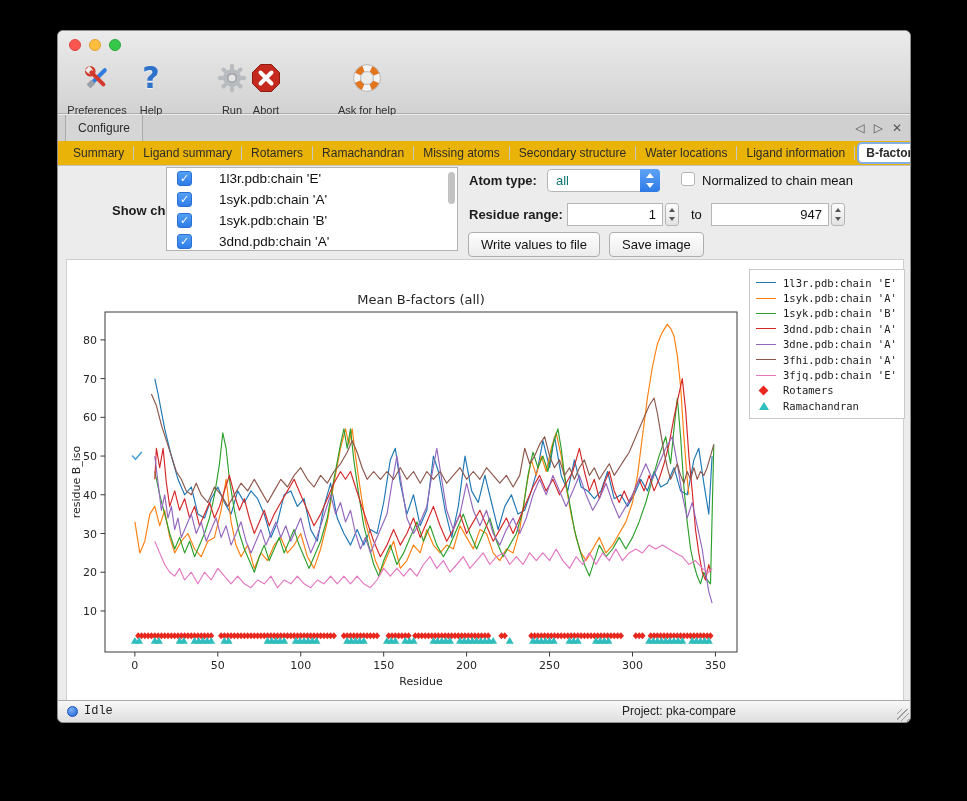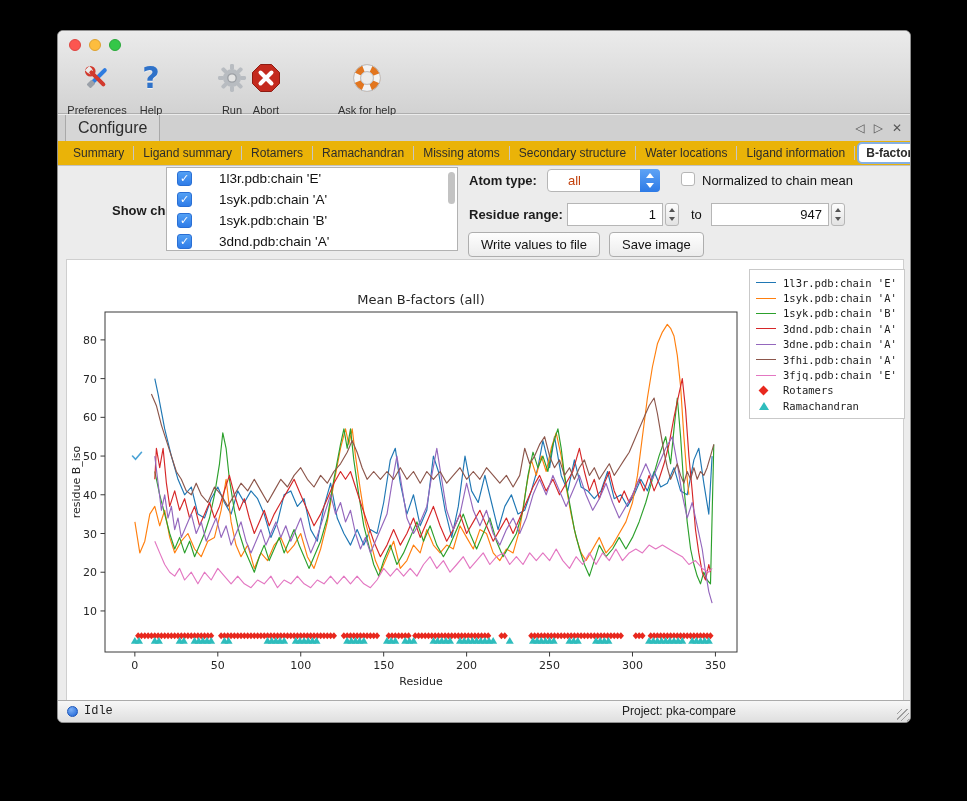--- a/index.html
+++ b/index.html
@@ -20,21 +20,21 @@
   .win-title{position:absolute;left:0;right:0;top:7px;text-align:center;font-size:13px;color:#3b3b3b;}
   .toolbar{position:absolute;left:0;top:28px;right:0;height:54px;}
   .tool{position:absolute;top:2px;text-align:center;color:#2f2f2f;font-size:11px;cursor:default;}
   .tool .ticon{height:33px;display:flex;align-items:center;justify-content:center;}
   .tool .tlabel{margin-top:10px;white-space:nowrap;}
   .qmark{font-family:"DejaVu Sans",sans-serif;font-size:30px;font-weight:bold;color:#2f72c9;line-height:30px;
          text-shadow:0 1px 1px rgba(255,255,255,.7);}
   
   .doctabs{position:absolute;left:0;top:84px;right:0;height:26px;background:#d0d0d0;
            border-bottom:1px solid #a9a9a9;display:flex;align-items:stretch;}
-  .doctab{padding:0 12px;font-size:16px;color:#2c2c2c;display:flex;align-items:center;
+  .doctab{padding:0 12px;font-size:12px;color:#2c2c2c;display:flex;align-items:center;
           border-right:1px solid #a9a9a9;background:#d6d6d6;}
   .doctab:first-child{border-left:1px solid #a9a9a9;margin-left:7px;}
   .doctab.active{background:#ededed;font-weight:bold;}
   .doctab-ctrl{position:absolute;right:8px;top:0;height:26px;display:flex;align-items:center;gap:9px;
                color:#555;font-size:12px;font-family:"DejaVu Sans",sans-serif;}
   
   .subtabs{position:absolute;left:0;top:110px;right:0;height:24px;background:#eab308;
            border-bottom:1px solid #c2c2c2;display:flex;align-items:center;font-size:12px;color:#2c2c2c;}
   .subtab{padding:0 9px;border-right:1px solid #c6c6c6;line-height:14px;white-space:nowrap;}
   .subtab:first-child{margin-left:6px;}
@@ -46,22 +46,22 @@
   .chainlist{position:absolute;left:108px;top:1px;width:292px;height:84px;background:#fff;
              border:1px solid #b2b2b2;box-sizing:border-box;overflow:hidden;}
   .chainrow{display:flex;align-items:center;height:21px;padding-left:10px;font-size:13.5px;color:#111;}
   .cbx{width:15px;height:15px;border-radius:3px;background:linear-gradient(#53a0f4,#2f7ce8);
        border:1px solid #2a6fd4;box-sizing:border-box;color:#fff;font-size:11px;line-height:13px;
        text-align:center;margin-right:27px;flex:0 0 auto;}
   .scrollthumb{position:absolute;right:2px;top:4px;width:7px;height:32px;background:#c3c3c3;border-radius:4px;}
   .cbx-empty{width:14px;height:14px;background:#fff;border:1px solid #b6b6b6;border-radius:3px;
              box-sizing:border-box;display:inline-block;vertical-align:-3px;}
   .dropdown{position:absolute;left:489px;top:3px;width:113px;height:23px;background:#fff;
-            border:1px solid #b6b6b6;border-radius:4px;box-sizing:border-box;font-size:13px;color:#c2410c;
-            line-height:21px;padding-left:20px;}
+            border:1px solid #b6b6b6;border-radius:4px;box-sizing:border-box;font-size:13px;color:#0f766e;
+            line-height:21px;padding-left:8px;}
   .dropcap{position:absolute;right:-1px;top:-1px;width:20px;height:23px;border-radius:0 4px 4px 0;
            background:linear-gradient(#5ea3f5,#2d7ae6);}
   .dropcap:before,.dropcap:after{content:"";position:absolute;left:6px;border-left:4px solid transparent;
            border-right:4px solid transparent;}
   .dropcap:before{top:4px;border-bottom:5px solid #fff;}
   .dropcap:after{bottom:4px;border-top:5px solid #fff;}
   .field{position:absolute;height:23px;background:#fff;border:1px solid #b6b6b6;box-sizing:border-box;
          font-size:13px;color:#111;text-align:right;padding:0 6px;font-family:"Liberation Sans",sans-serif;}
   .stepper{position:absolute;width:14px;height:23px;border:1px solid #b6b6b6;border-radius:3px;
            background:linear-gradient(#fdfdfd,#e2e2e2);box-sizing:border-box;}

